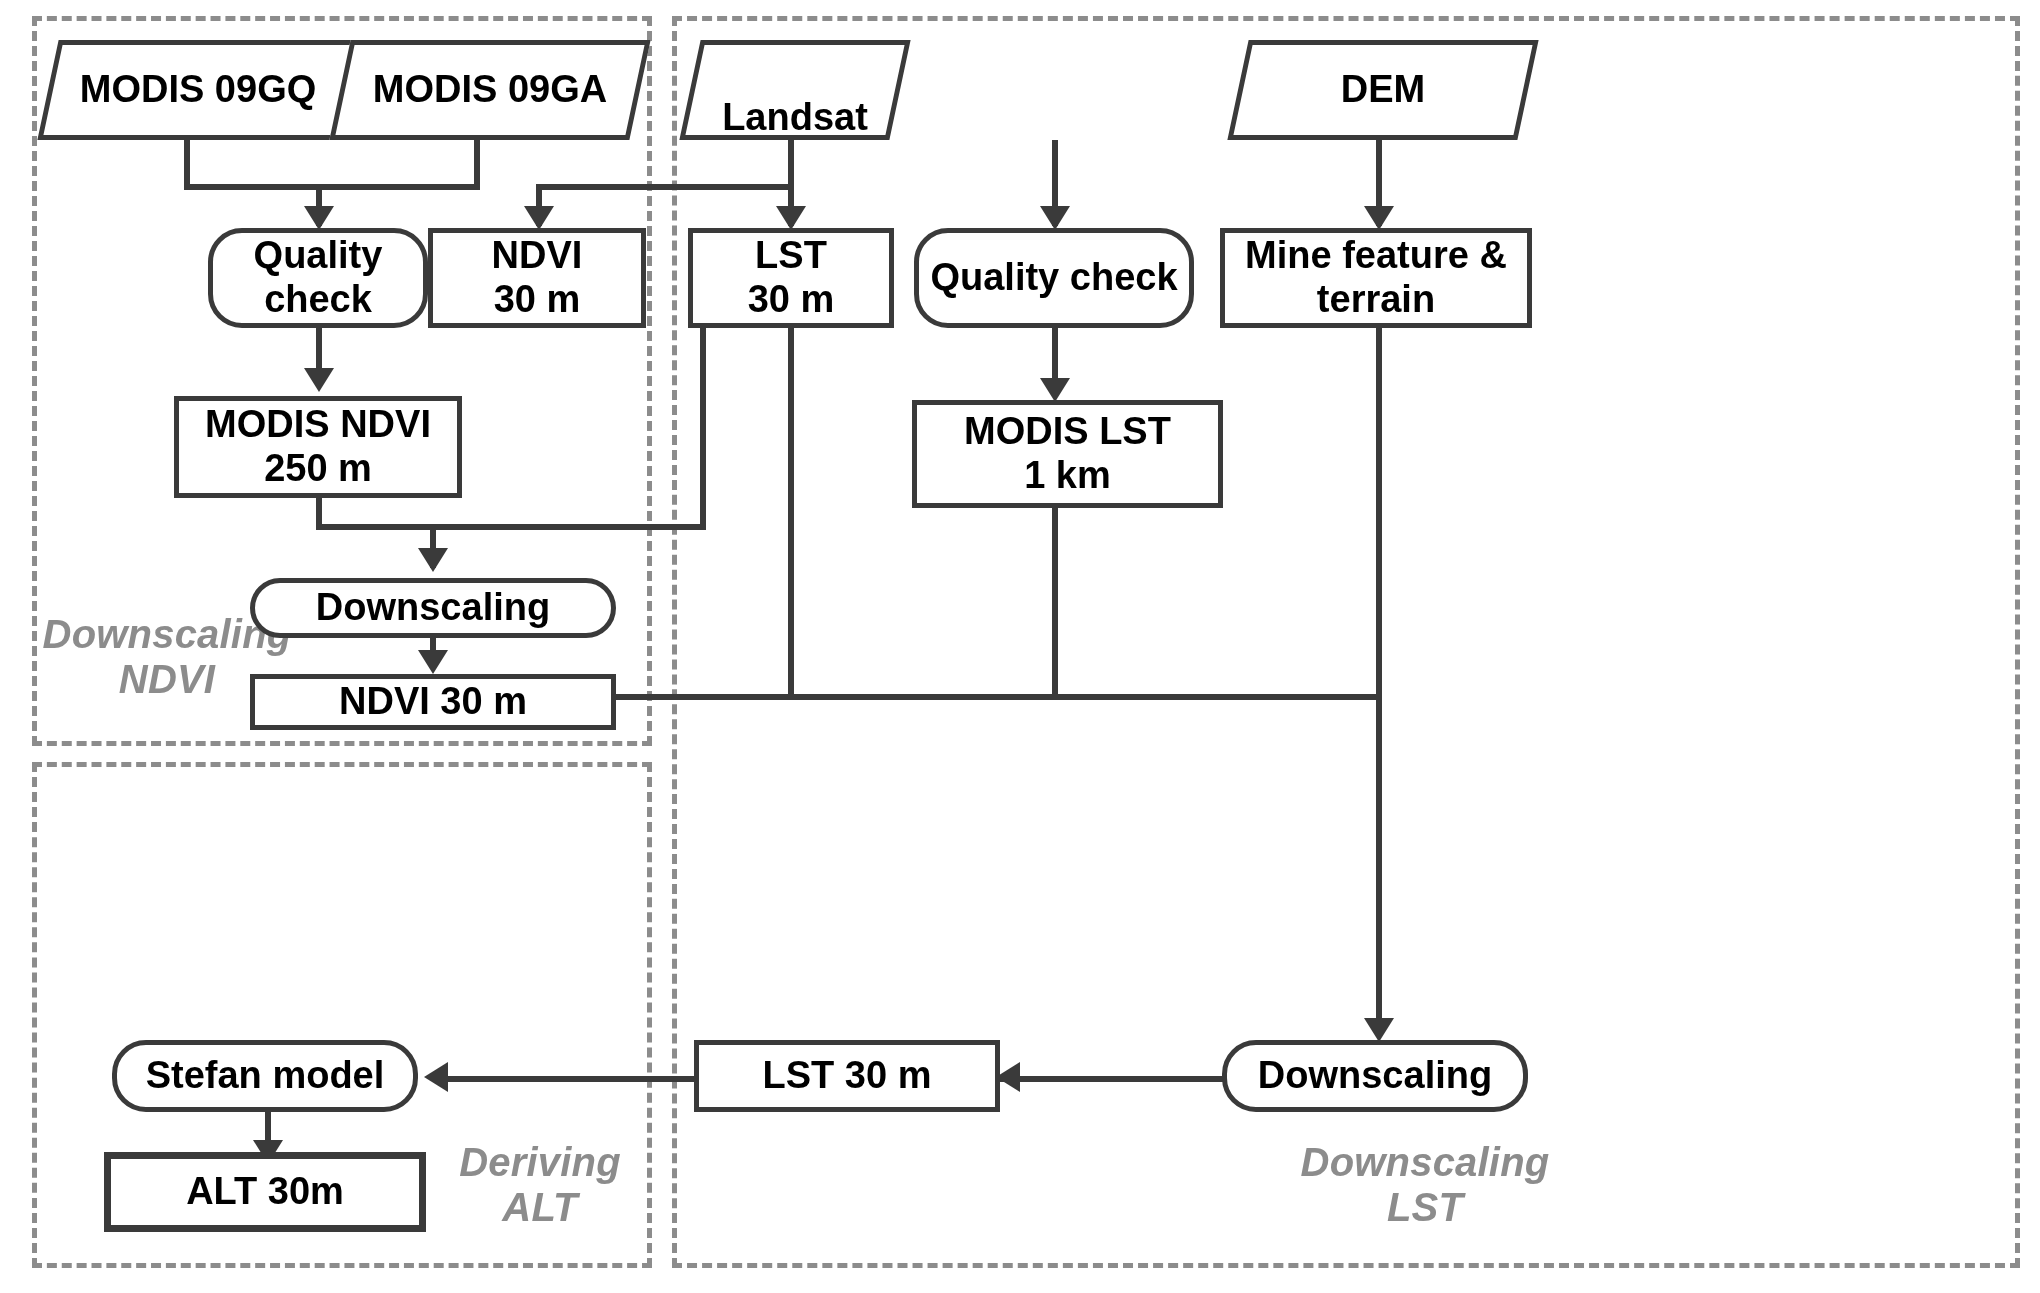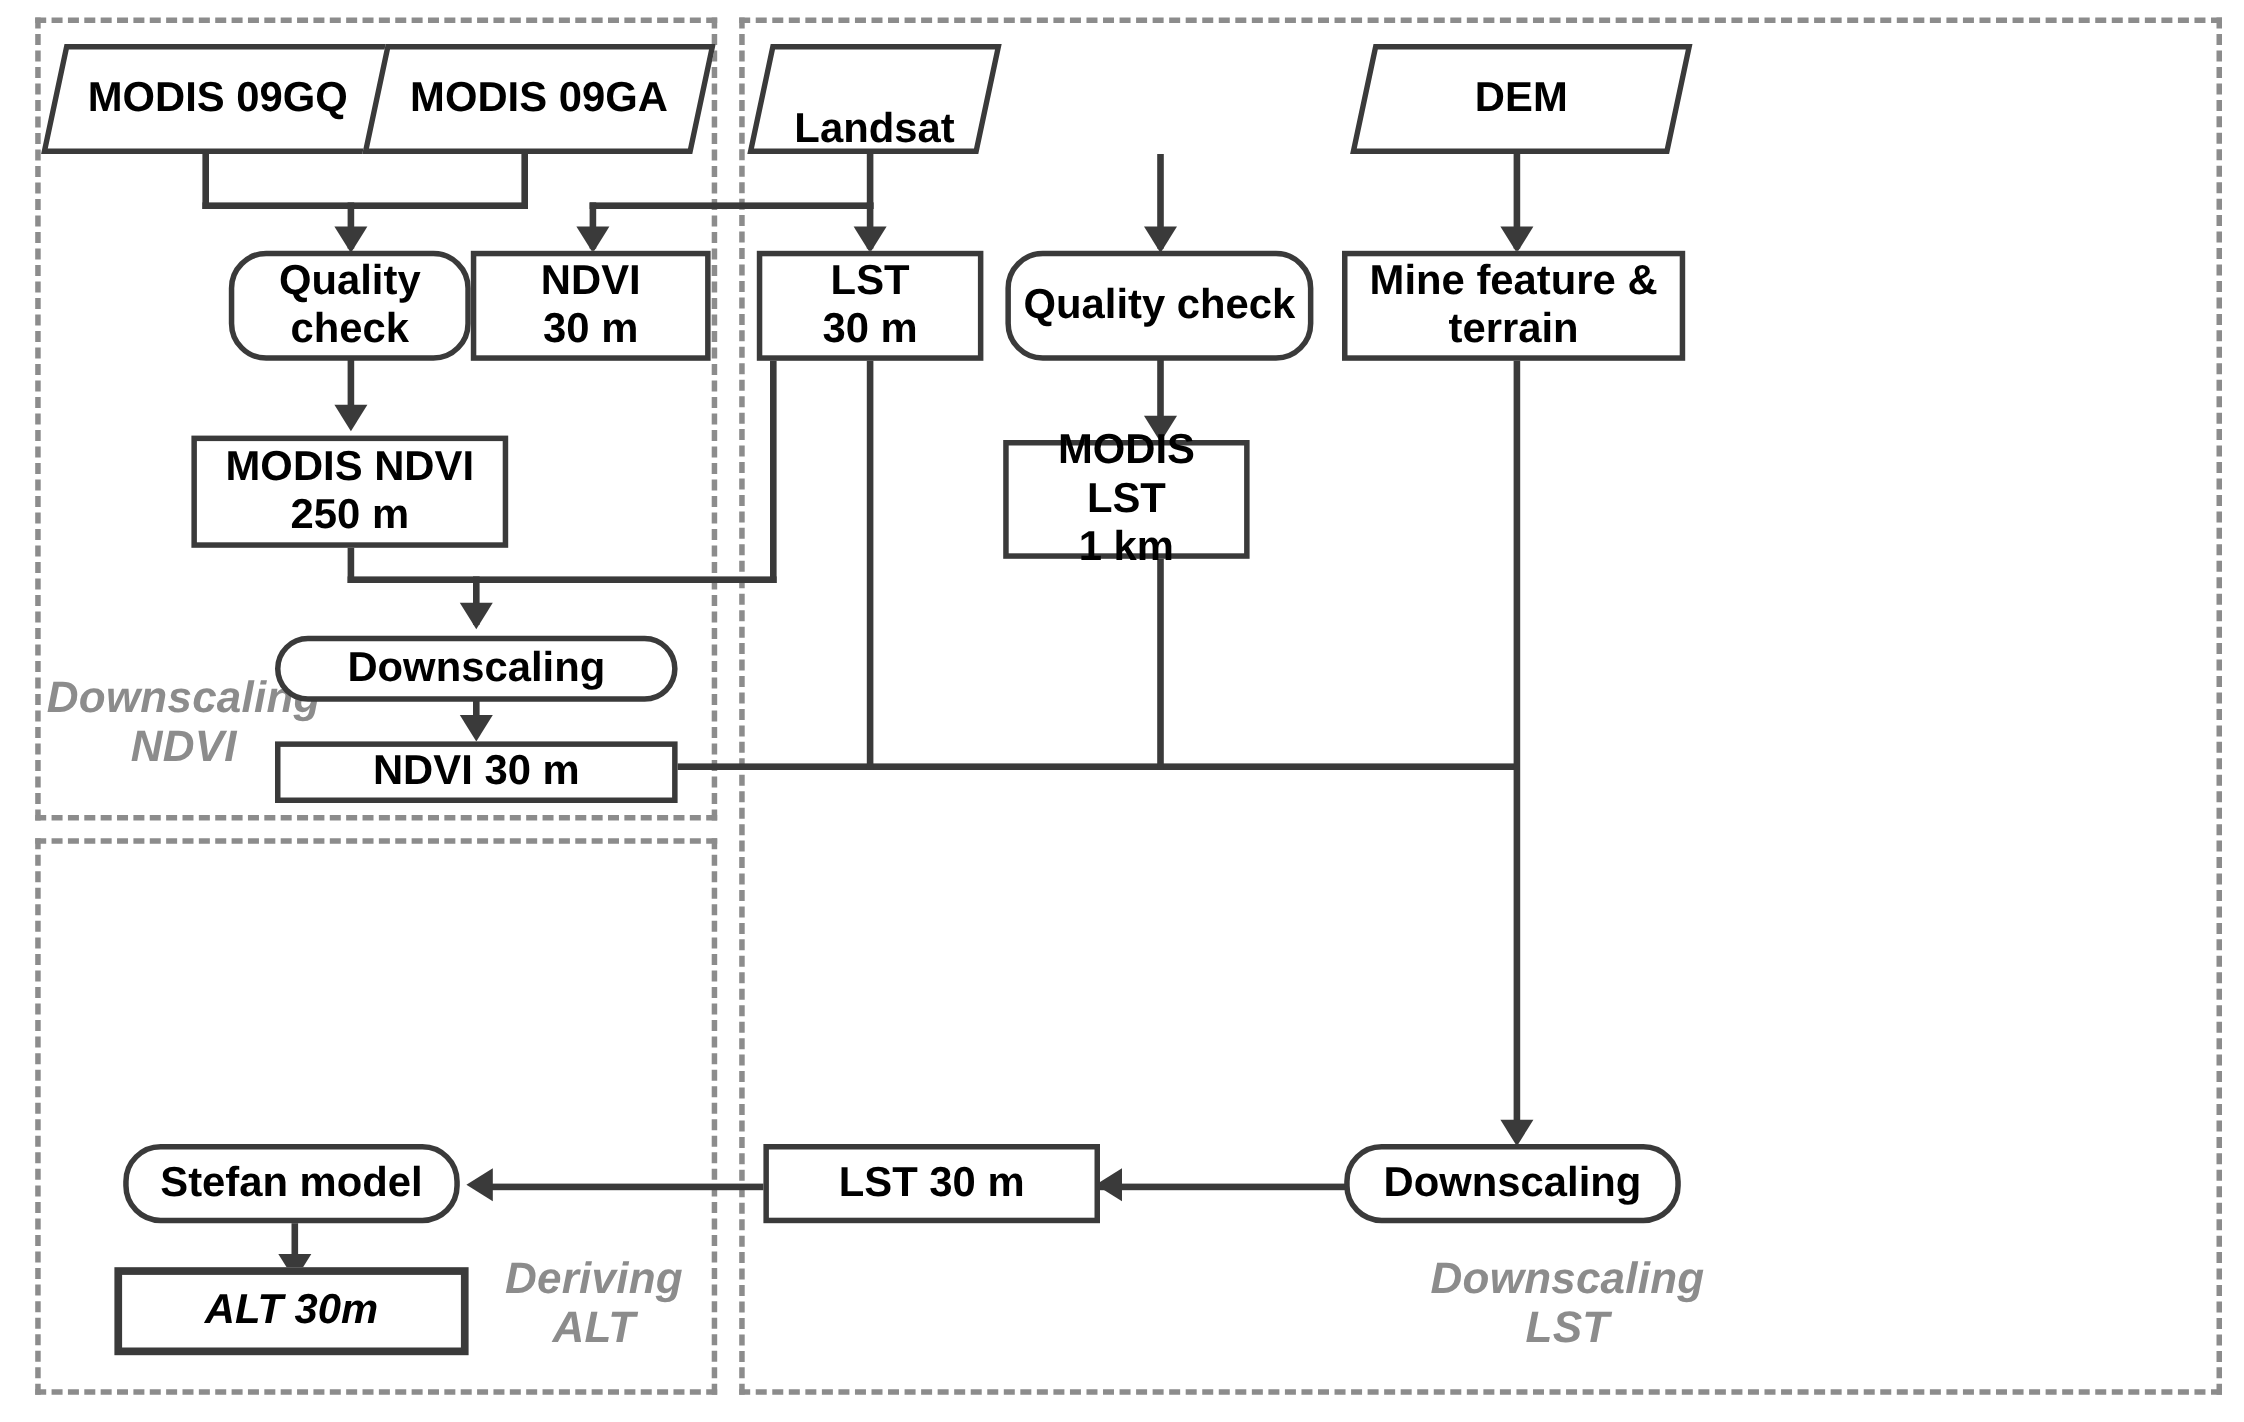--- a/index.html
+++ b/index.html
@@ -205,21 +205,21 @@
 
   <div class="node rect" style="left:1220px; top:228px; width:312px; height:100px;">
     <span class="lbl">Mine feature &amp;
 terrain</span>
   </div>
 
   <div class="node rect" style="left:174px; top:396px; width:288px; height:102px;">
     <span class="lbl">MODIS NDVI 250 m</span>
   </div>
 
-  <div class="node rect" style="left:912px; top:400px; width:224px; height:108px;text-align:center;">
+  <div class="node rect" style="left:912px; top:400px; width:311px; height:108px;text-align:center;">
     <span class="lbl">MODIS LST
 1 km</span>
   </div>
 
   <div class="node round" style="left:250px; top:578px; width:366px; height:60px;">
     <span class="lbl">Downscaling</span>
   </div>
 
   <div class="node rect" style="left:250px; top:674px; width:366px; height:56px;">
     <span class="lbl">NDVI 30 m</span>
@@ -230,21 +230,21 @@
   </div>
 
   <div class="node rect" style="left:694px; top:1040px; width:306px; height:72px;">
     <span class="lbl">LST 30 m</span>
   </div>
 
   <div class="node round" style="left:1222px; top:1040px; width:306px; height:72px;">
     <span class="lbl">Downscaling</span>
   </div>
 
-  <div class="node rect" style="left:104px; top:1152px; width:322px; height:80px; border-width:7px;font-style:italic;">
+  <div class="node rect" style="left:104px; top:1152px; width:322px; height:80px; border-width:7px;">
     <span class="lbl">ALT 30m</span>
   </div>
 
   <div class="group-caption" style="left:42px; top:612px; width:250px;">Downscaling
 NDVI</div>
 
   <div class="group-caption" style="left:430px; top:1140px; width:220px;">Deriving
 ALT</div>
 
   <div class="group-caption" style="left:1280px; top:1140px; width:290px;">Downscaling

